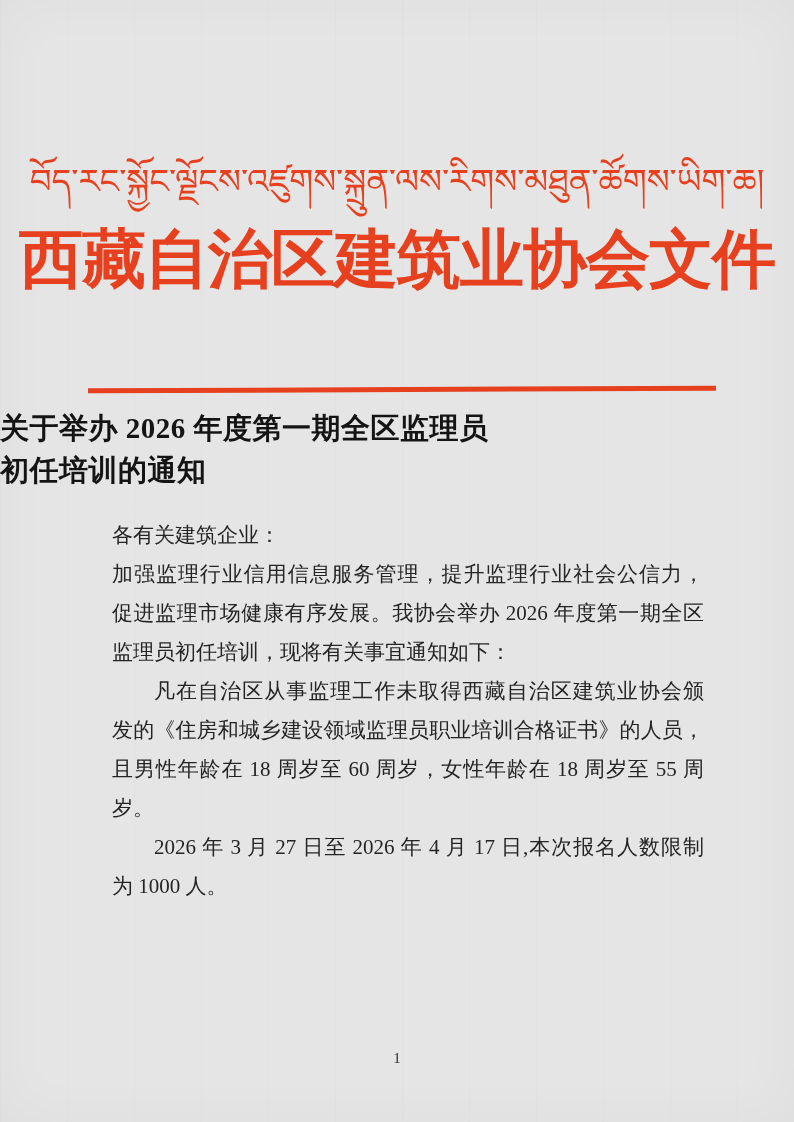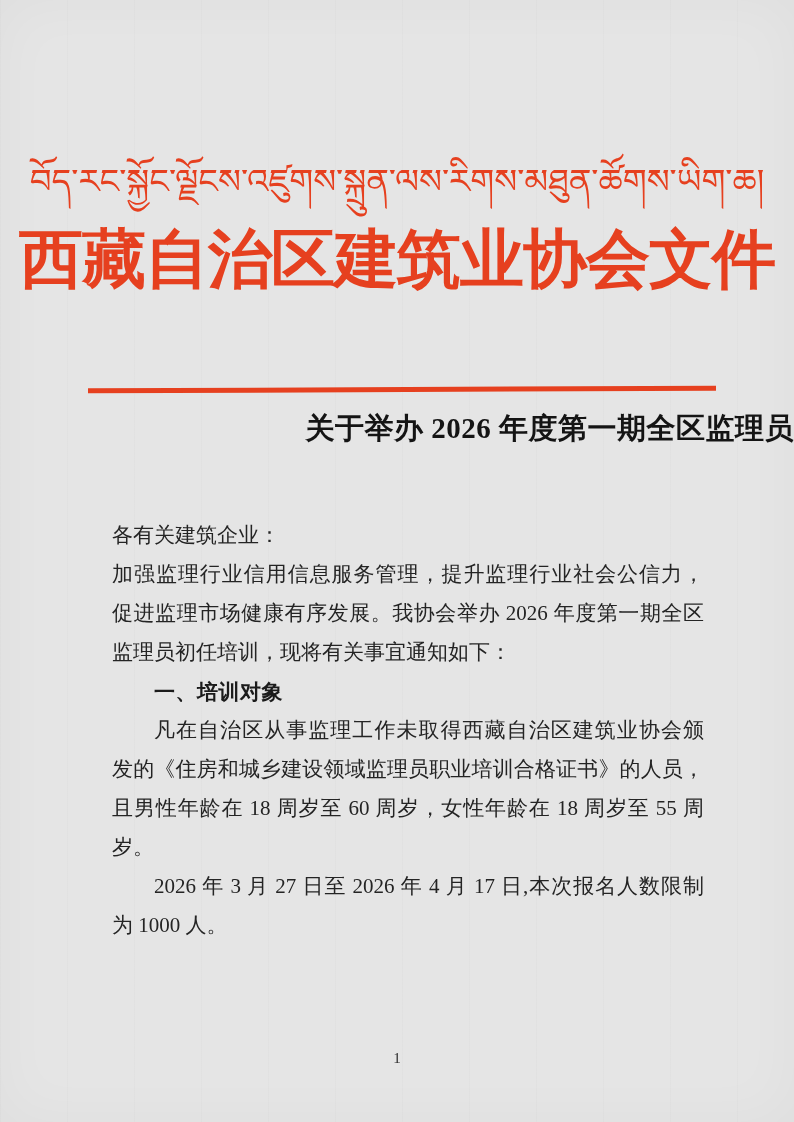--- a/index.html
+++ b/index.html
@@ -65,21 +65,21 @@
     height: 5px;
     background: #e6401f;
     transform: rotate(-0.25deg);
   }
 
   .doc-title {
     position: absolute;
     top: 407px;
     left: 0;
     width: 100%;
-    text-align: right;
+    text-align: left;
     color: #141414;
     font-size: 29px;
     line-height: 42px;
     font-weight: bold;
     letter-spacing: 0.5px;
   }
 
   .notice-body {
     position: absolute;
     top: 516px;
@@ -122,28 +122,28 @@
 <div class="page">
 
   <div class="tibetan-title">བོད་རང་སྐྱོང་ལྗོངས་འཛུགས་སྐྲུན་ལས་རིགས་མཐུན་ཚོགས་ཡིག་ཆ།</div>
 
   <div class="cn-letterhead">西藏自治区建筑业协会文件</div>
 
   <div class="red-rule"></div>
 
   <div class="doc-title">
     <div>关于举办 2026 年度第一期全区监理员</div>
+    <div>初任培训的通知</div>
   </div>
 
   <div class="notice-body">
     <div class="bodyline">各有关建筑企业：</div>
     <div class="bodyline fill">加强监理行业信用信息服务管理，提升监理行业社会公信力，</div>
     <div class="bodyline fill">促进监理市场健康有序发展。我协会举办 2026 年度第一期全区</div>
     <div class="bodyline">监理员初任培训，现将有关事宜通知如下：</div>
-    <div class="bodyline heading">一、培训对象</div>
     <div class="bodyline indent fill">凡在自治区从事监理工作未取得西藏自治区建筑业协会颁</div>
     <div class="bodyline fill">发的《住房和城乡建设领域监理员职业培训合格证书》的人员，</div>
     <div class="bodyline fill">且男性年龄在 18 周岁至 60 周岁，女性年龄在 18 周岁至 55 周</div>
     <div class="bodyline">岁。</div>
     <div class="bodyline indent fill">2026 年 3 月 27 日至 2026 年 4 月 17 日,本次报名人数限制</div>
     <div class="bodyline">为 1000 人。</div>
   </div>
 
   <div class="page-number">1</div>
 

